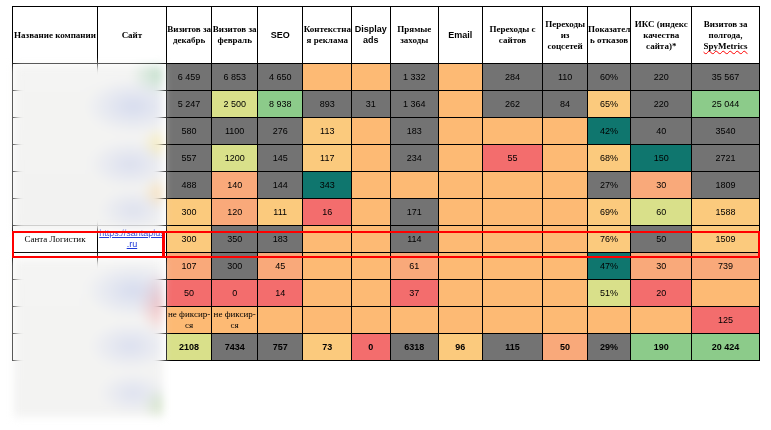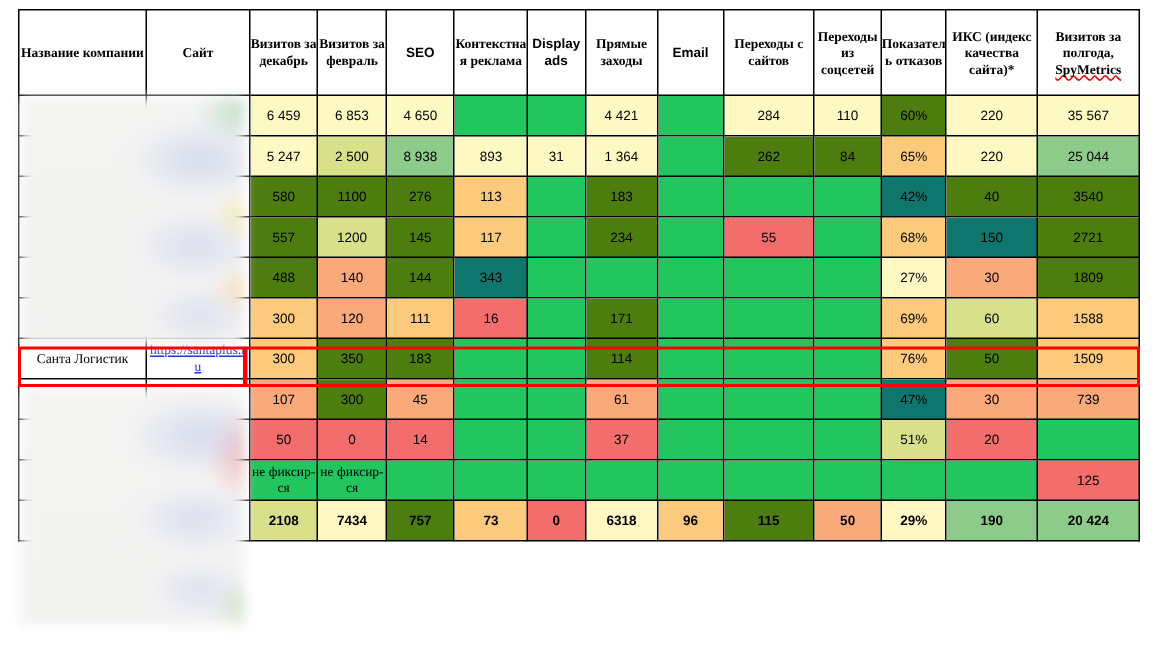--- a/index.html
+++ b/index.html
@@ -64,39 +64,39 @@
   tbody tr.total td {
     font-weight: bold;
   }
 
   td.namecell {
     font-family: "Liberation Serif", "DejaVu Serif", serif;
     font-size: 9px;
     padding: 0 3px;
   }
   td.sitecell {
-    font-family: Liberation Serif, serif;
+    font-family: Liberation Sans, sans-serif;
     font-size: 9px;
     margin-top: 32px;
   }
   td.sitecell a {
     color: #1a36d8;
     text-decoration: underline;
   }
 
   
-  .g1 { background: #fef9c3; }   
+  .g1 { background: #737373; }   
   .g2 { background: #8ccb8a; }   
   .g3 { background: #0f766e; }   
   .y1 { background: #d9e08a; }   
-  .y2 { background: #4d7c0f; }   
+  .y2 { background: #737373; }   
   .o1 { background: #fbca7d; }   
   .o2 { background: #f9a97a; }   
   .r1 { background: #f36d6d; }   
-  .wh { background: #22c55e; }
+  .wh { background: #fdba74; }
 
   
   .blur-mask {
     position: absolute;
     pointer-events: none;
   }
   .blur-top {
     left: 14px;
     top: 65px;
     width: 149px;
@@ -187,21 +187,21 @@
     </thead>
     <tbody id="tbody">
         <tr>
           <td class="namecell"></td>
           <td class="sitecell"></td>
           <td class="g1">6 459</td>
           <td class="g1">6 853</td>
           <td class="g1">4 650</td>
           <td class="wh"></td>
           <td class="wh"></td>
-          <td class="g1">4 421</td>
+          <td class="g1">1 332</td>
           <td class="wh"></td>
           <td class="g1">284</td>
           <td class="g1">110</td>
           <td class="y2">60%</td>
           <td class="g1">220</td>
           <td class="g1">35 567</td>
         </tr>
         <tr>
           <td class="namecell"></td>
           <td class="sitecell"></td>

